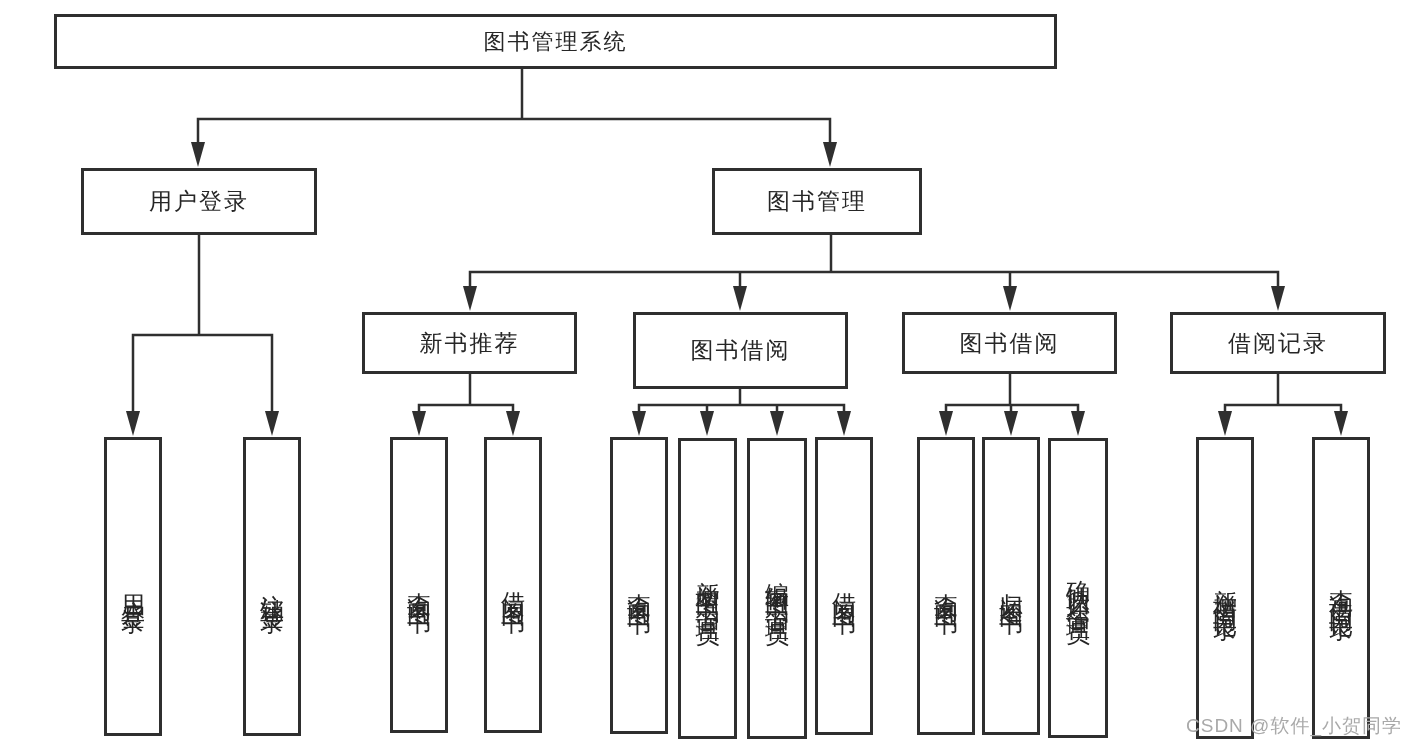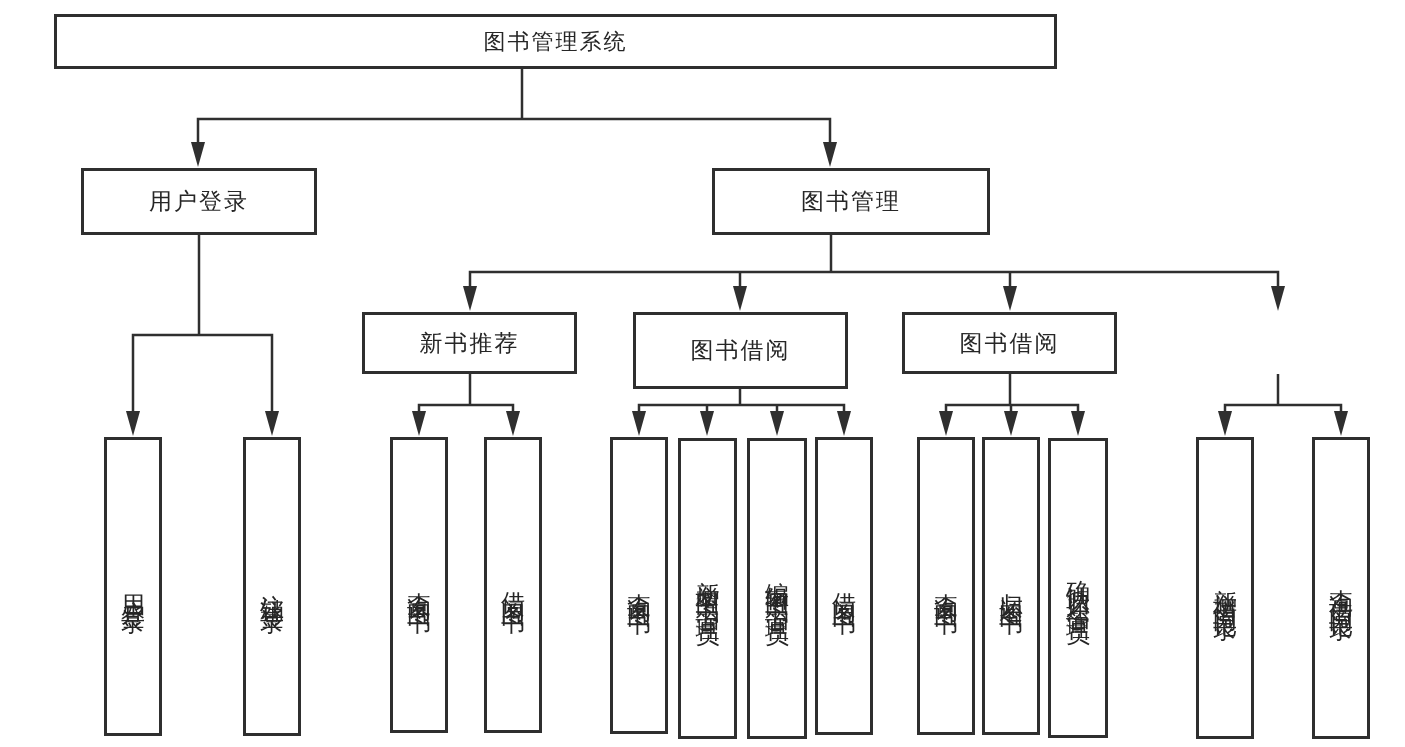--- a/index.html
+++ b/index.html
@@ -112,38 +112,40 @@
       <polygon points="1004,411 1018,411 1011,436"></polygon>
       <polygon points="1071,411 1085,411 1078,436"></polygon>
       <polygon points="1218,411 1232,411 1225,436"></polygon>
       <polygon points="1334,411 1348,411 1341,436"></polygon>
     </g>
   </svg>
 
   <div class="node root-node" style="left:21px; top:14px; width:1003px; height:55px;">图书管理系统</div>
 
   <div class="node branch-node" style="left:81px; top:168px; width:236px; height:67px;">用户登录</div>
-  <div class="node branch-node" style="left:712px; top:168px; width:278px; height:67px;">图书管理</div>
+  <div class="node branch-node" style="left:712px; top:168px; width:210px; height:67px;">图书管理</div>
 
   <div class="node branch-node" style="left:362px; top:312px; width:215px; height:62px;font-family:Liberation Serif, serif;">新书推荐</div>
   <div class="node branch-node" style="left:633px; top:312px; width:215px; height:77px;text-align:right;">图书借阅</div>
   <div class="node branch-node" style="left:902px; top:312px; width:215px; height:62px;">图书借阅</div>
+  <div class="node branch-node" style="left:1170px; top:312px; width:216px; height:62px;">借阅记录</div>
 
   <div class="node leaf-node" style="left:104px; top:437px; width:58px; height:299px;">用户登录</div>
   <div class="node leaf-node" style="left:243px; top:437px; width:58px; height:299px;">注销登录</div>
 
   <div class="node leaf-node" style="left:390px; top:437px; width:58px; height:296px;">查询图书</div>
   <div class="node leaf-node" style="left:484px; top:437px; width:58px; height:296px;">借阅图书</div>
 
   <div class="node leaf-node" style="left:610px; top:437px; width:58px; height:297px;">查询图书</div>
   <div class="node leaf-node" style="left:678px; top:438px; width:59px; height:301px;">新增图书（管理员）</div>
   <div class="node leaf-node" style="left:747px; top:438px; width:60px; height:301px;">编辑图书（管理员）</div>
   <div class="node leaf-node" style="left:815px; top:437px; width:58px; height:298px;">借阅图书</div>
 
   <div class="node leaf-node" style="left:917px; top:437px; width:58px; height:298px;">查询图书</div>
   <div class="node leaf-node" style="left:982px; top:437px; width:58px; height:298px;">归还图书</div>
   <div class="node leaf-node" style="left:1048px; top:438px; width:60px; height:300px;">确认归还（管理员）</div>
 
   <div class="node leaf-node" style="left:1196px; top:437px; width:58px; height:302px;">新增借阅记录</div>
   <div class="node leaf-node" style="left:1312px; top:437px; width:58px; height:302px;">查询借阅记录</div>
 
+  <div class="watermark">CSDN @软件_小贺同学</div>
 
 </div>
 
 </body></html>

